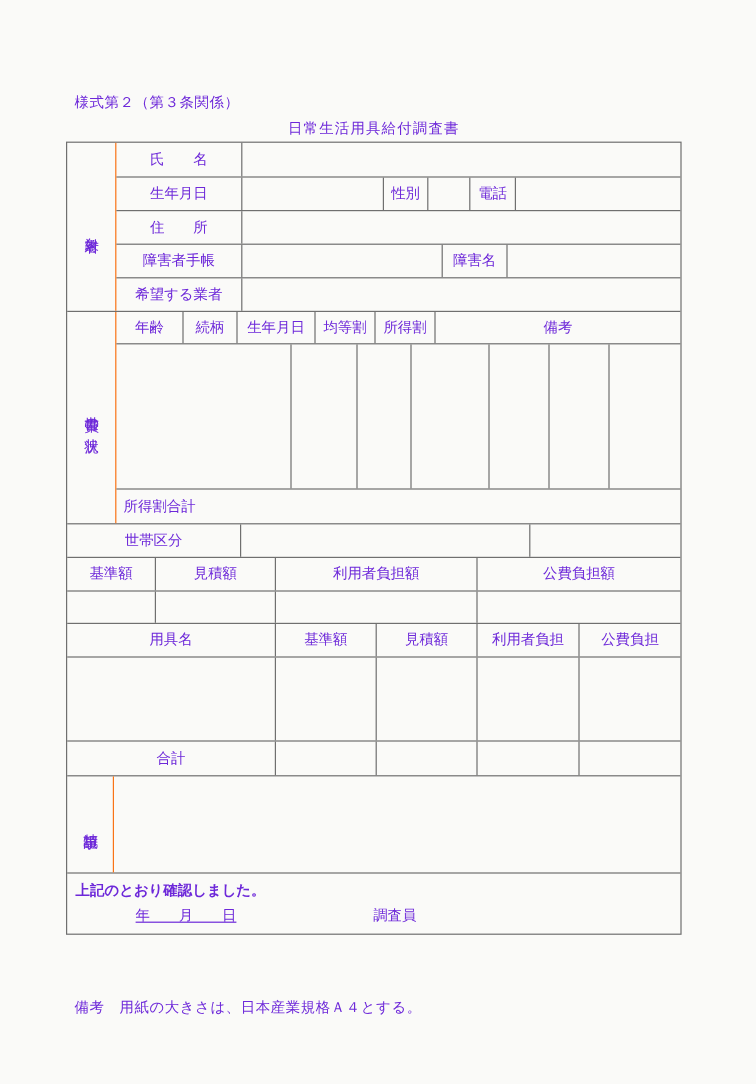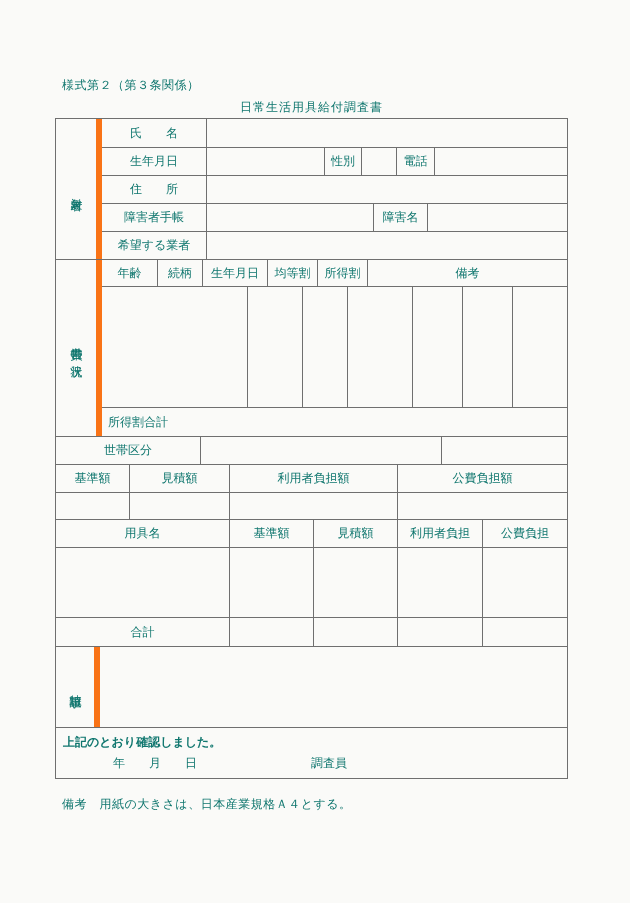--- a/index.html
+++ b/index.html
@@ -5,21 +5,21 @@
   html, body {
     margin: 0; padding: 0;
     width: 630px; height: 903px;
     background: #fafaf8;
     overflow: hidden;
   }
   .page {
     position: relative;
     width: 630px; height: 903px;
     font-family: "Liberation Serif", "DejaVu Serif", serif;
-    color: #0f766e;
+    color: #6d28d9;
     font-size: 12px;
   }
   .form-no {
     position: absolute; left: 62px; top: 77px;
     letter-spacing: 0.5px;
   }
   .doc-title {
     position: absolute; left: 55px; top: 99px; width: 513px;
     text-align: center; letter-spacing: 1px;
   }
@@ -35,21 +35,21 @@
   .sec { display: flex; align-items: stretch; }
   .vlabel {
     display: flex; align-items: center; justify-content: center;
     writing-mode: vertical-rl;
     letter-spacing: 1px;
     flex: none;
   }
   .sec-body {
     flex: 1; min-width: 0;
     display: flex; flex-direction: column;
-    border-left: 6px solid #f97316;
+    border-left: 1px solid #f97316;
   }
   .sec-body > * + * { border-top: 1px solid #6f6f6f; }
 
   .brow, .trow { display: flex; align-items: stretch; }
   .c {
     display: flex; align-items: center; justify-content: center;
     flex: none; min-width: 0; overflow: hidden;
   }
   .c + .c { border-left: 1px solid #6f6f6f; }
   .lab-left { justify-content: flex-start; padding-left: 6px; }
@@ -61,25 +61,25 @@
   .w35{width:35px}.w37{width:37px}.w38{width:38px}.w40{width:40px}
   .w45{width:45px}.w50{width:50px}.w54{width:54px}.w55{width:55px}
   .w65{width:65px}.w73{width:73px}.w84{width:84px}.w85{width:85px}
   .w100{width:100px}.w104{width:104px}.w118{width:118px}.w144{width:144px}
   .w145{width:145px}.w167{width:167px}.w168{width:168px}.w173{width:173px}
   .w241{width:241px}
 
   .confirm-block { display: block; height: 51px; padding: 5px 0 0 7px; }
   .confirm-line1 { line-height: 18px; font-weight: bold; }
   .confirm-line2 { line-height: 20px; margin-top: 2px; }
-  .confirm-date { margin-left: 50px; }
+  .confirm-date { margin-left: 50px; text-decoration: underline; }
   .confirm-surveyor { margin-left: 111px; }
 
   .footer-note {
-    position: absolute; left: 62px; top: 796px;
+    position: absolute; left: 62px; top: 831px;
     letter-spacing: 0.5px;
   }
 </style>
 </head>
 <body>
 
 <div class="page">
 
   <div class="form-no">様式第２（第３条関係）</div>
   <div class="doc-title">日常生活用具給付調査書</div>

